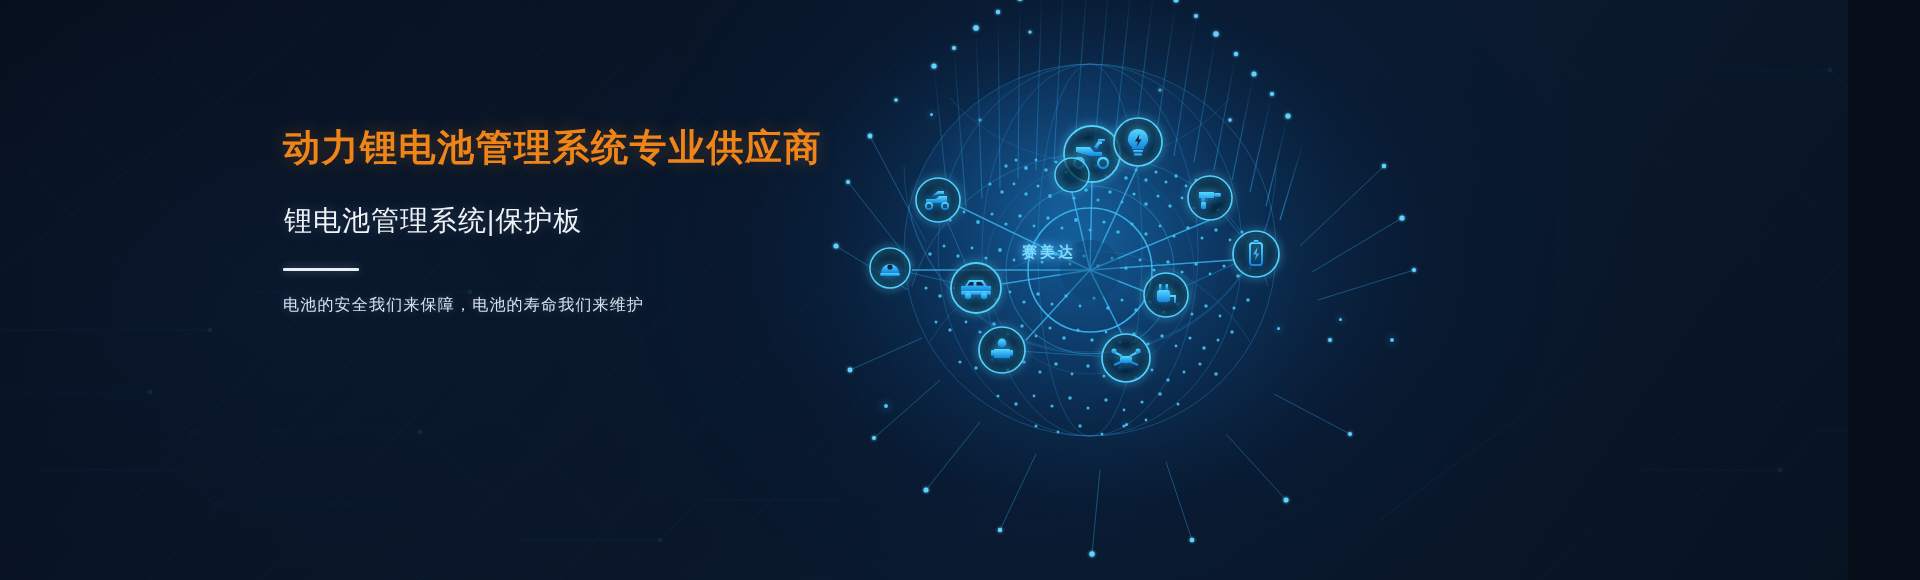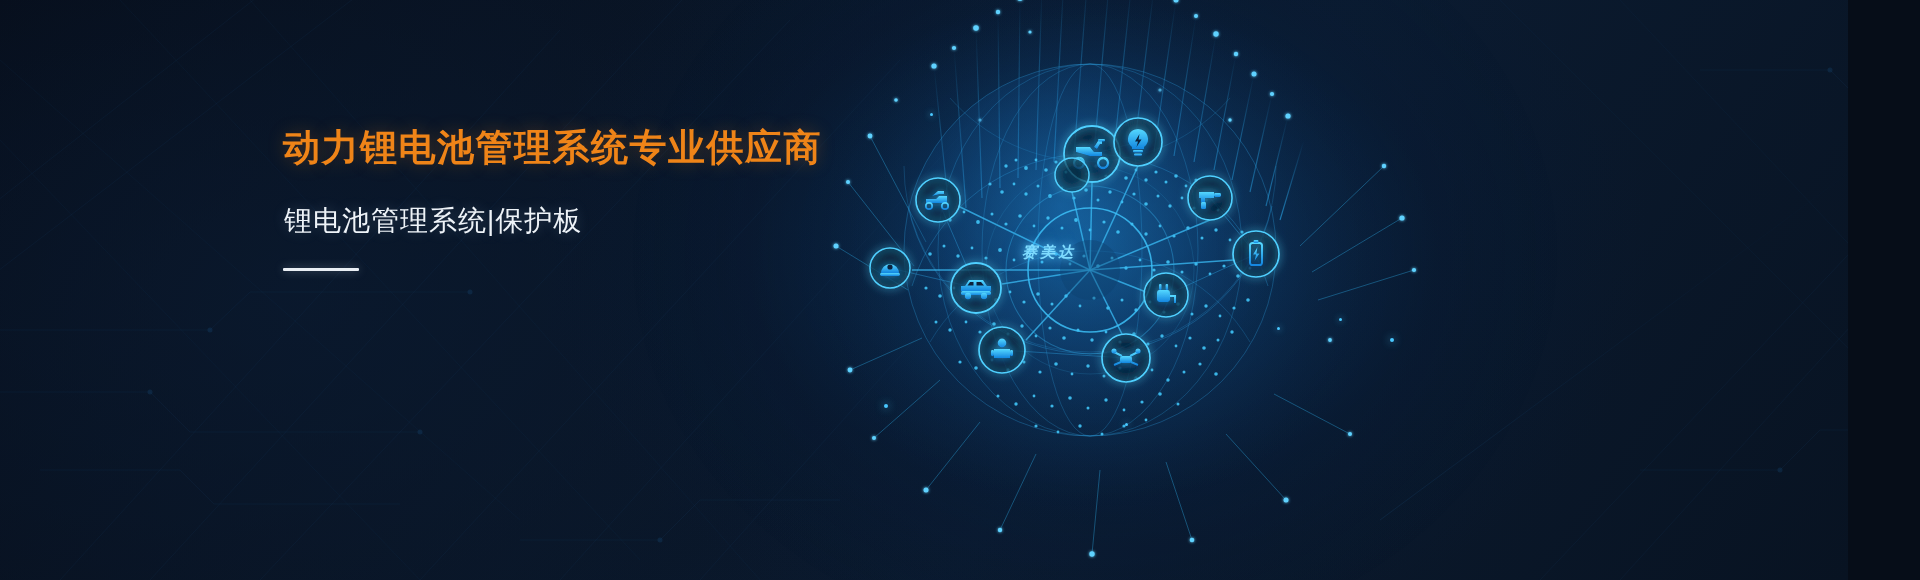--- a/index.html
+++ b/index.html
@@ -31,21 +31,21 @@
            margin:0;padding-top:22px;white-space:nowrap;
            text-shadow:0 0 10px rgba(180,210,250,.25);}
 
   
   #globe-wrap{position:absolute;left:830px;top:-30px;width:640px;height:640px;}
   #globe-wrap svg{display:block;}
 
   .brand-label{position:absolute;left:1022px;top:243px;font-size:15px;
                color:#7fdcff;letter-spacing:3px;font-weight:bold;
                text-shadow:0 0 10px rgba(90,200,255,.9),0 0 20px rgba(60,170,255,.6);
-               pointer-events:none;font-style:italic;}
+               pointer-events:none;}
 
   .sparkle{position:absolute;border-radius:50%;background:#49c8ff;pointer-events:none;}
 </style>
 </head>
 <body>
 
 <div id="banner">
 
   <svg class="texture" width="1920" height="580" viewBox="0 0 1920 580" aria-hidden="true">
     <defs>
@@ -103,20 +103,21 @@
       <circle cx="1830" cy="70" r="2.5"></circle>
         <circle cx="1780" cy="470" r="2.5"></circle>
       <circle cx="660" cy="540" r="2.5"></circle>
     </g>
   </svg>
 
   <div id="copy">
     <h1 class="headline">动力锂电池管理系统专业供应商</h1>
     <h2 class="subtitle">锂电池管理系统|保护板</h2>
     <div class="rule"></div>
+    <p class="tagline">电池的安全我们来保障，电池的寿命我们来维护</p>
   </div>
 
   <div id="globe-wrap">
     <svg width="640" height="640" viewBox="0 0 640 640" aria-hidden="true">
       <defs>
         <radialGradient id="gHalo" cx="50%" cy="48%" r="50%">
           <stop offset="0%" stop-color="#1f8fd6" stop-opacity=".42"></stop>
           <stop offset="50%" stop-color="#12538f" stop-opacity=".22"></stop>
           <stop offset="100%" stop-color="#0a1f3a" stop-opacity="0"></stop>
         </radialGradient>

